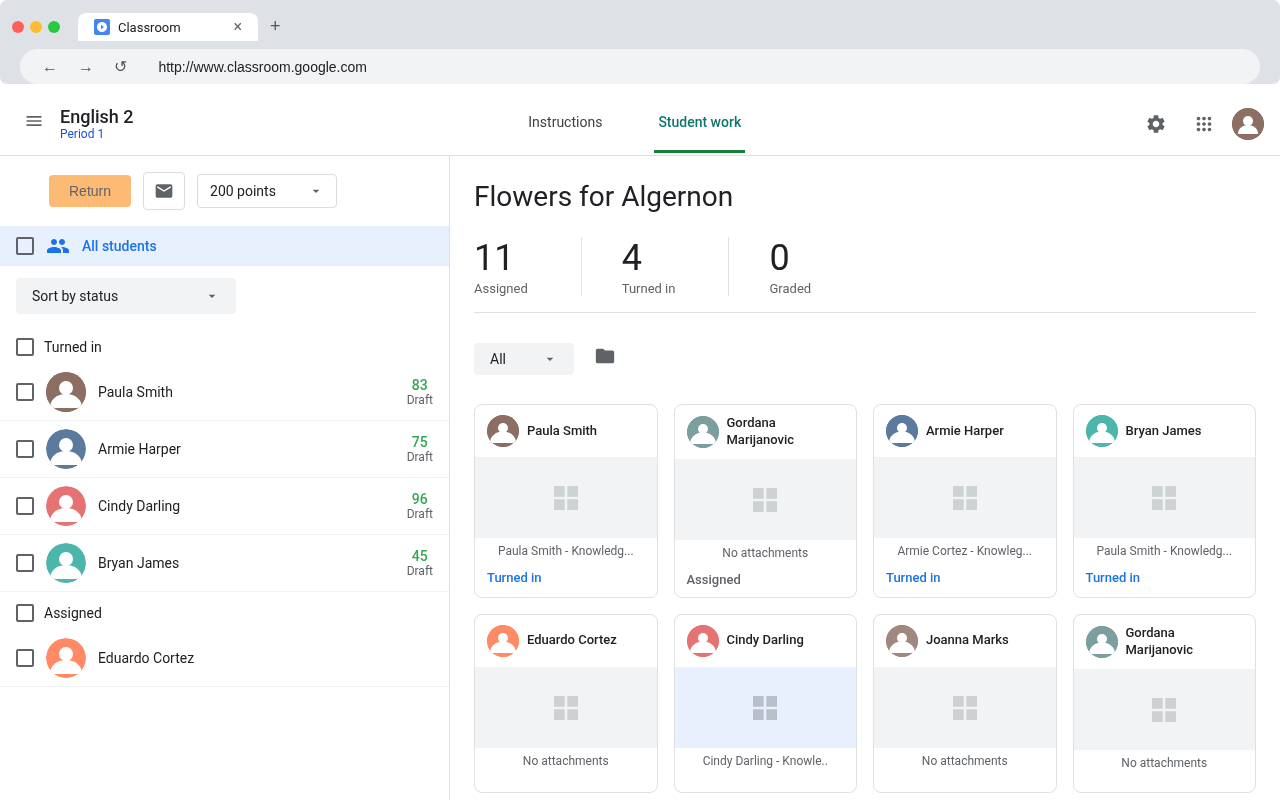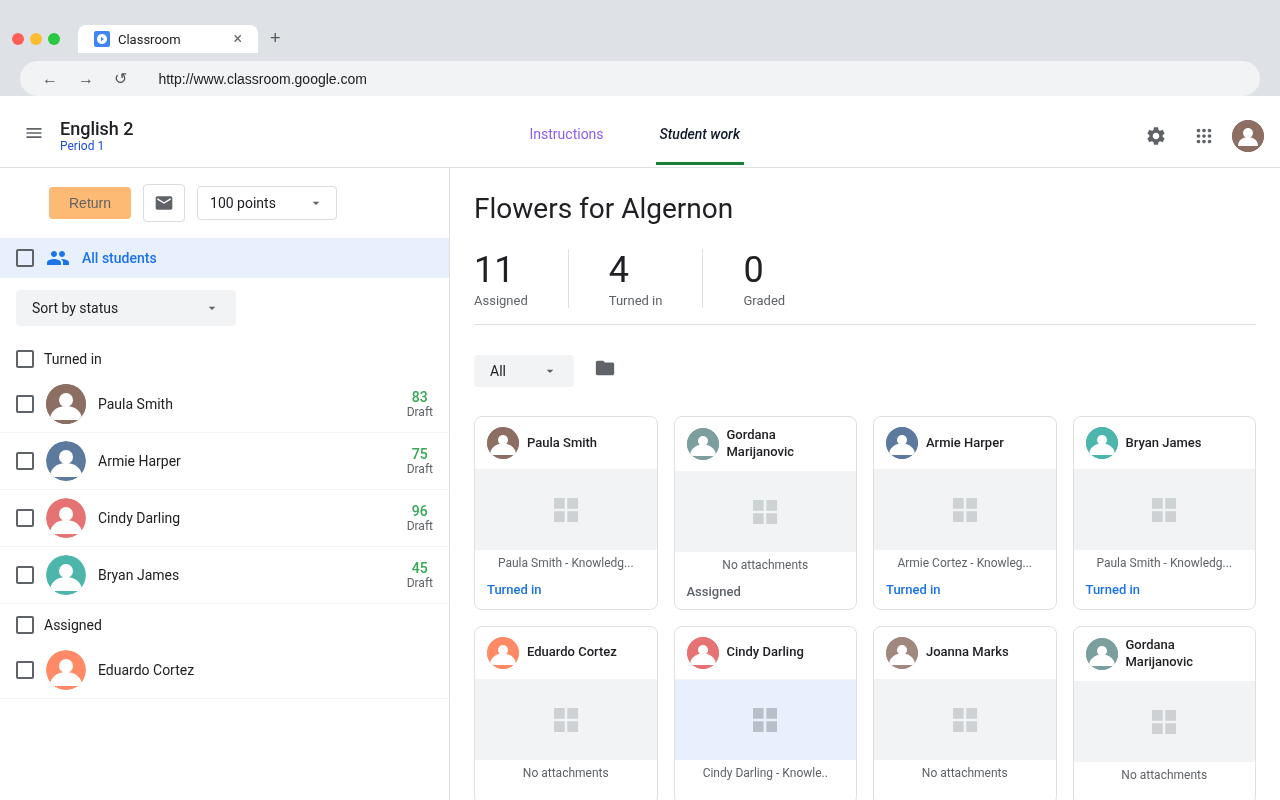--- a/index.html
+++ b/index.html
@@ -1,19 +1,19 @@
 <!DOCTYPE html>
 <html><head>
   <meta charset="utf-8">
   <style>
     * { box-sizing: border-box; margin: 0; padding: 0; }
     body { font-family: 'Google Sans', Roboto, Arial, sans-serif; background: #fff; font-size: 14px; color: #202124; }
 
     
-    .browser-chrome { background: #dee1e6; padding: 24px 12px 0; }
+    .browser-chrome { background: #dee1e6; padding: 12px 12px 0; border-radius: 7px; }
     .browser-controls { display: flex; align-items: center; gap: 6px; margin-bottom: 8px; }
     .traffic-light { width: 12px; height: 12px; border-radius: 50%; display: inline-block; }
     .tl-red { background: #ff5f57; }
     .tl-yellow { background: #febc2e; }
     .tl-green { background: #28c840; }
     .tab-bar { display: flex; align-items: flex-end; gap: 4px; margin-left: 12px; }
     .tab-active { background: #fff; border-radius: 8px 8px 0 0; padding: 6px 16px; display: flex; align-items: center; gap: 8px; font-size: 13px; min-width: 180px; }
     .tab-favicon { width: 16px; height: 16px; background: #4285f4; border-radius: 2px; display: flex; align-items: center; justify-content: center; color: white; font-size: 10px; font-weight: bold; }
     .tab-close { margin-left: auto; color: #666; cursor: pointer; font-size: 16px; line-height: 1; }
     .new-tab-btn { background: none; border: none; font-size: 18px; color: #555; cursor: pointer; padding: 4px 8px; }
@@ -23,21 +23,21 @@
     .nav-btn { background: none; border: none; cursor: pointer; color: #555; font-size: 16px; padding: 2px 6px; }
     .address-input { flex: 1; background: none; border: none; font-size: 14px; color: #202124; outline: none; margin-left: 17px; }
 
     
     .app-header { background: #fff; border-bottom: 1px solid #e0e0e0; display: flex; align-items: center; padding: 0 16px; height: 64px; position: sticky; top: 2px; z-index: 100; }
     .hamburger-btn { background: none; border: none; cursor: pointer; font-size: 20px; color: #555; padding: 8px; margin-right: 8px; }
     .app-logo { display: flex; flex-direction: column; }
     .app-name { font-size: 18px; font-weight: 500; color: #202124; }
     .app-subtitle { font-size: 12px; color: #1d4ed8; }
     .header-nav { flex: 1; display: flex; justify-content: center; gap: 48px; }
-    .nav-link { text-decoration: none; font-size: 14px; color: #8b5cf6; padding: 20px 4px; border-bottom: 3px solid transparent; }
+    .nav-link { text-decoration: none; font-size: 14px; color: #404040; padding: 20px 4px; border-bottom: 3px solid transparent; }
     .nav-link.active { color: #1a73e8; border-bottom: 3px solid #1a73e8; font-weight: 500; }
     .header-actions { display: flex; align-items: center; gap: 8px; }
     .header-icon-btn { background: none; border: none; cursor: pointer; width: 40px; height: 40px; border-radius: 50%; display: flex; align-items: center; justify-content: center; color: #5f6368; font-size: 20px; }
     .avatar { width: 32px; height: 32px; border-radius: 50%; background: #8d6e63; display: flex; align-items: center; justify-content: center; color: white; font-size: 14px; font-weight: 500; overflow: hidden; cursor: pointer; }
 
     
     .main-layout { display: flex; height: calc(100vh - 110px); overflow: hidden; }
 
     
     .sidebar { width: 450px; min-width: 450px; border-right: 1px solid #e0e0e0; overflow-y: auto; background: #fff; }
@@ -60,21 +60,21 @@
     .student-name { flex: 1; font-size: 14px; color: #202124; }
     .student-grade { text-align: center; margin-left: 20px; }
     .grade-value { color: #34a853; font-size: 14px; font-weight: 500; }
     .grade-label { color: #5f6368; font-size: 12px; }
     .checkbox { width: 18px; height: 18px; border: 2px solid #5f6368; border-radius: 2px; flex-shrink: 0; cursor: pointer; }
 
     
     .content-area { flex: 1; overflow-y: auto; padding: 24px; background: #fff; }
     .assignment-title { font-size: 28px; font-weight: 400; color: #202124; margin-bottom: 24px; }
 
-    .stats-row { display: flex; gap: 0; margin-bottom: 24px; border-bottom: 1px solid #e0e0e0; padding-bottom: 16px; }
+    .stats-row { display: flex; gap: 13px; margin-bottom: 24px; border-bottom: 1px solid #e0e0e0; padding-bottom: 16px; }
     .stat-item { display: flex; flex-direction: column; padding: 0 40px 0 0; }
     .stat-item + .stat-item { padding-left: 40px; border-left: 1px solid #e0e0e0; }
     .stat-number { font-size: 36px; font-weight: 400; color: #202124; }
     .stat-label { font-size: 13px; color: #5f6368; margin-top: 2px; }
 
     .filter-row { display: flex; align-items: center; gap: 12px; margin-bottom: 24px; }
     .filter-select { background: #f1f3f4; border: none; border-radius: 4px; padding: 8px 16px; font-size: 14px; color: #202124; cursor: pointer; display: flex; align-items: center; gap: 8px; min-width: 100px; justify-content: space-between; }
     .folder-btn { background: none; border: none; cursor: pointer; color: #5f6368; font-size: 20px; padding: 8px; }
 
     .cards-grid { display: grid; grid-template-columns: repeat(4, 1fr); gap: 16px; }
@@ -85,21 +85,21 @@
     .card-thumb { height: 80px; background: #f1f3f4; display: flex; align-items: center; justify-content: center; }
     .card-file { padding: 6px 12px; font-size: 12px; color: #5f6368; white-space: nowrap; overflow: hidden; text-overflow: ellipsis; text-align: center; }
     .card-status { padding: 6px 12px 10px; font-size: 13px; font-weight: 500; }
     .status-turned-in { color: #1a73e8; }
     .status-assigned { color: #5f6368; }
 
     
     .grid-icon-svg { width: 32px; height: 32px; opacity: 0.4; }
 
     
-    .nav-link.active { color: #0f172a; border-bottom-color: #188038; font-style: italic; }
+    .nav-link.active { color: #0f766e; border-bottom-color: #188038; }
   </style>
 </head>
 <body>
 
 <div class="browser-chrome">
   <div class="browser-controls">
     <span class="traffic-light tl-red"></span>
     <span class="traffic-light tl-yellow"></span>
     <span class="traffic-light tl-green"></span>
     <div class="tab-bar">
@@ -162,21 +162,21 @@
 
   <div class="sidebar">
     <div class="sidebar-toolbar">
       <button class="return-btn">Return</button>
       <button class="mail-btn">
         <svg width="20" height="20" viewBox="0 0 24 24" fill="#5f6368">
             <path d="M20 4H4c-1.1 0-1.99.9-1.99 2L2 18c0 1.1.9 2 2 2h16c1.1 0 2-.9 2-2V6c0-1.1-.9-2-2-2zm0 4l-8 5-8-5V6l8 5 8-5v2z"></path>
           </svg>
       </button>
       <div class="points-select">
-        <span>100 points</span>
+        <span>200 points</span>
         <svg width="16" height="16" viewBox="0 0 24 24" fill="#5f6368">
             <path d="M7 10l5 5 5-5z"></path>
           </svg>
       </div>
     </div>
 
     <div class="all-students-row">
       <div class="checkbox"></div>
       <svg width="24" height="24" viewBox="0 0 24 24" fill="#1a73e8">
           <path d="M16 11c1.66 0 2.99-1.34 2.99-3S17.66 5 16 5c-1.66 0-3 1.34-3 3s1.34 3 3 3zm-8 0c1.66 0 2.99-1.34 2.99-3S9.66 5 8 5C6.34 5 5 6.34 5 8s1.34 3 3 3zm0 2c-2.33 0-7 1.17-7 3.5V19h14v-2.5c0-2.33-4.67-3.5-7-3.5zm8 0c-.29 0-.62.02-.97.05 1.16.84 1.97 1.97 1.97 3.45V19h6v-2.5c0-2.33-4.67-3.5-7-3.5z"></path>

